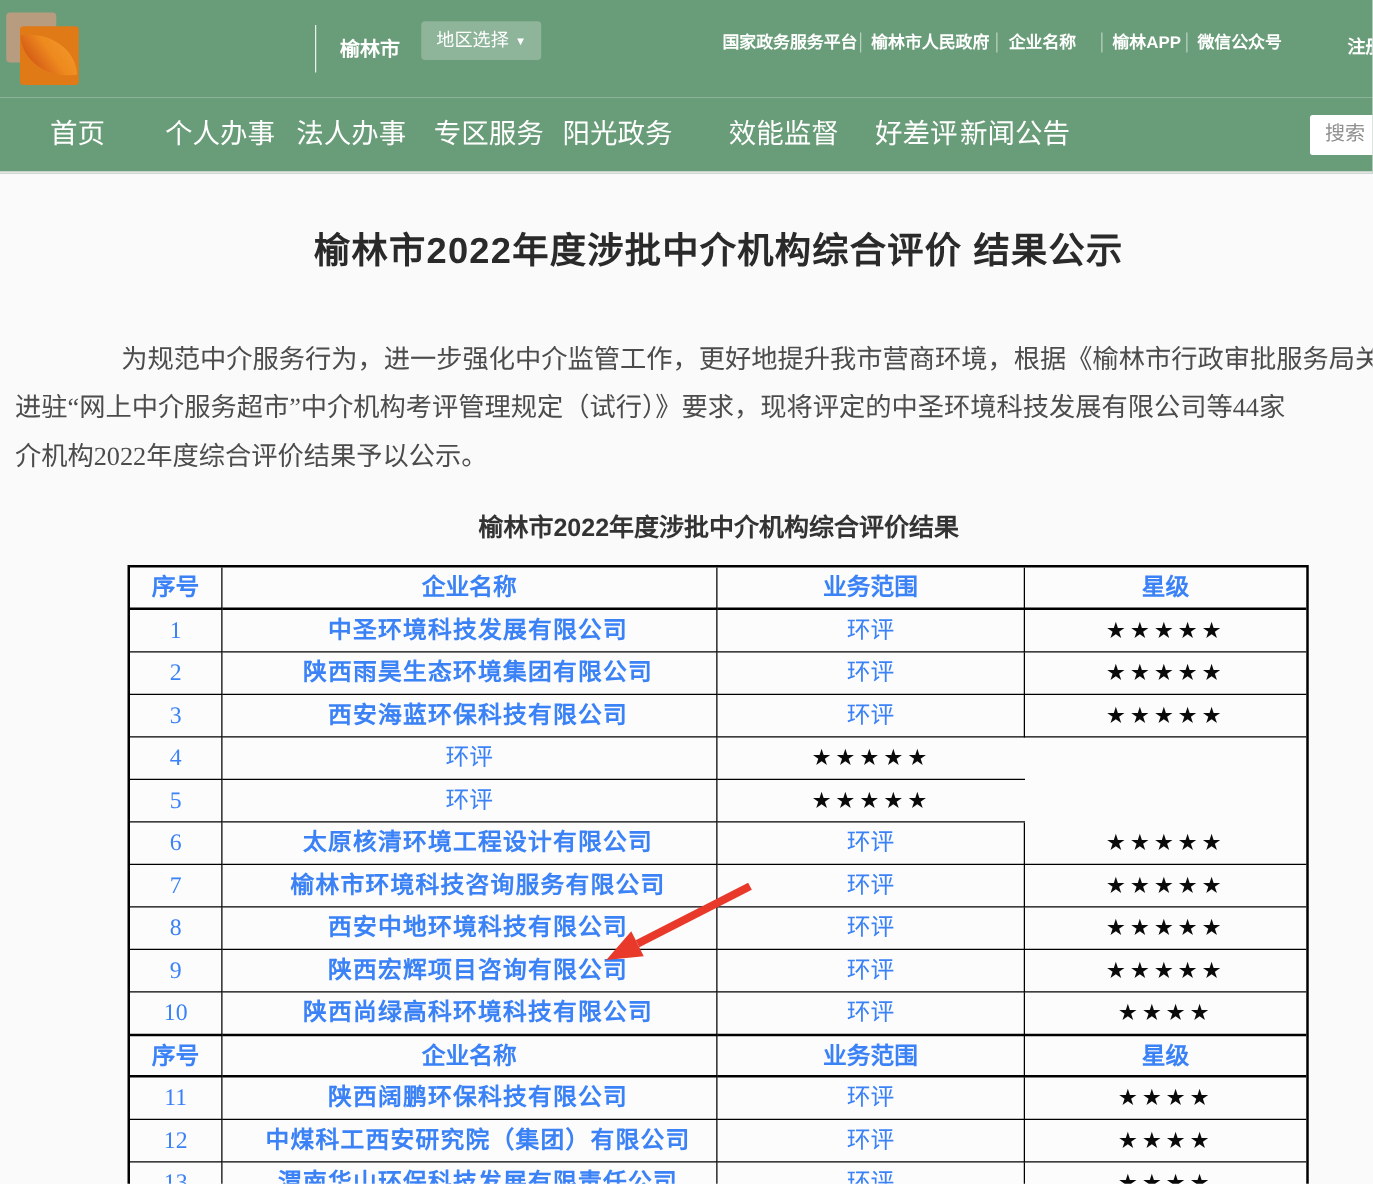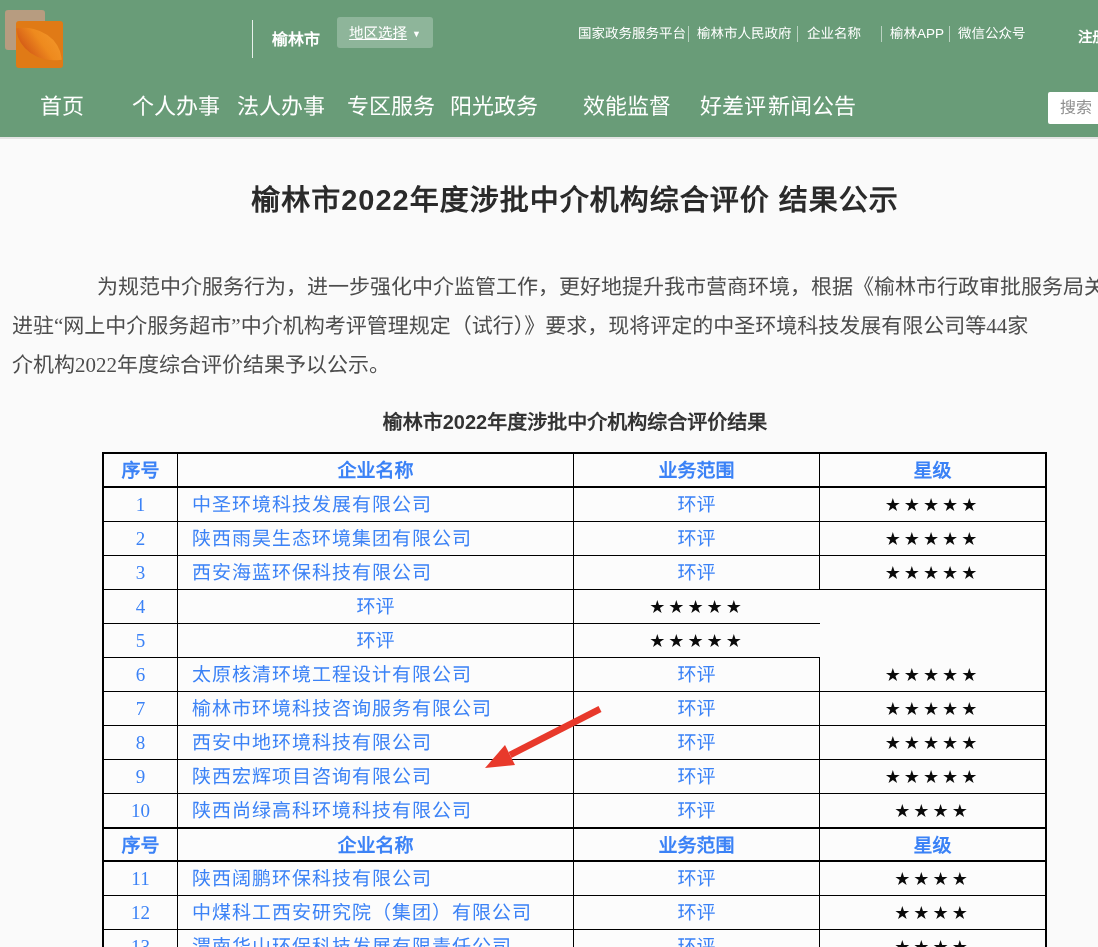--- a/index.html
+++ b/index.html
@@ -18,25 +18,25 @@
   .logo .leaf{position:absolute;left:13px;top:16px;width:42px;height:36px;
     background:linear-gradient(60deg,#c33d12 0%,#ee8a1e 55%,#f59b2e 100%);
     border-radius:0 95% 0 95%;transform:rotate(-6deg);}
   .logo-text{position:absolute;left:74px;top:9px;color:#fff;}
   .logo-text .small{font-size:12.5px;letter-spacing:.5px;}
   .logo-text .big{font-size:24px;font-weight:bold;letter-spacing:2px;margin-top:4px;}
   .top-divider{position:absolute;left:252px;top:20px;width:1px;height:38px;background:rgba(255,255,255,.85);}
   .city-label{position:absolute;left:272px;top:26px;color:#fff;font-size:16px;font-weight:600;}
   .region-btn{position:absolute;left:337px;top:17px;width:96px;height:31px;line-height:31px;
     background:rgba(255,255,255,.25);border:none;border-radius:3px;color:#fff;font-size:14.5px;
-    text-align:center;cursor:pointer;font-family:inherit;text-decoration:underline;}
+    text-align:center;cursor:pointer;font-family:inherit;}
   .region-btn .caret{font-size:9px;margin-left:5px;display:inline-block;transform:translateY(-1px);}
   ul.top-links{list-style:none;margin:0;padding:0;}
   ul.top-links li{position:absolute;top:26px;height:16px;line-height:16px;color:#fff;font-size:13.5px;
-    font-weight:400;border-right:1px solid rgba(255,255,255,.55);cursor:pointer;}
+    font-weight:700;border-right:1px solid rgba(255,255,255,.55);cursor:pointer;}
   ul.top-links li:nth-child(1){left:578px;width:110px;}
   ul.top-links li:nth-child(2){left:697px;width:100px;}
   ul.top-links li:nth-child(3){left:807px;width:74px;}
   ul.top-links li:nth-child(4){left:890px;width:59px;}
   ul.top-links li:nth-child(5){left:958px;width:80px;border-right:none;}
   .register-link{position:absolute;left:1078px;top:25px;color:#fff;font-size:14.5px;font-weight:bold;cursor:pointer;}
 
   
   .navbar{background:#699c78;height:59px;width:1150px;border-bottom:2px solid #e4e4e4;}
   ul.nav-list{list-style:none;margin:0;padding:0;}
@@ -66,21 +66,21 @@
 
   .eval-table{margin:17px 0 0 102px;width:945px;border:2px solid #000;box-sizing:border-box;
     background:#fcfcfc;font-family:"Liberation Serif","DejaVu Serif",serif;}
   .trow{display:grid;grid-template-columns:74px 396px 246px 225px;}
   .cell{height:34px;line-height:33px;border-right:1px solid #000;border-bottom:1px solid #000;
     box-sizing:border-box;text-align:center;font-size:19px;color:#3b82f6;overflow:hidden;white-space:nowrap;}
   .cell:last-child{border-right:none;}
   .trow:last-child .cell{border-bottom:none;}
   .thead .cell{font-weight:bold;border-bottom-width:2px;font-size:19px;}
   .thead:not(:first-child) .cell{border-top:1px solid #000;}
-  .cell.namecell{text-align:left;padding-left:14px;letter-spacing:1px;}
+  .cell.namecell{text-align:center;padding-left:14px;letter-spacing:1px;font-weight:bold;}
   .cell.starcell{font-family:"DejaVu Sans",sans-serif;font-size:18px;letter-spacing:3px;color:#0a0a0a;}
   .cell.ncell{font-size:19px;}
 
   
   .arrow-overlay{position:absolute;left:460px;top:520px;width:170px;height:85px;pointer-events:none;}
 </style>
 </head>
 <body>
 
 <header class="topbar">

